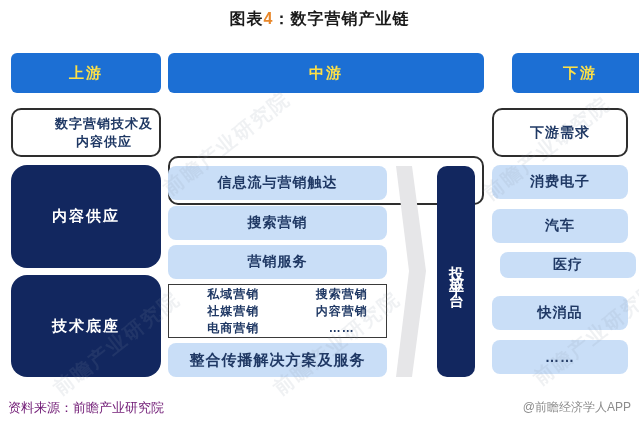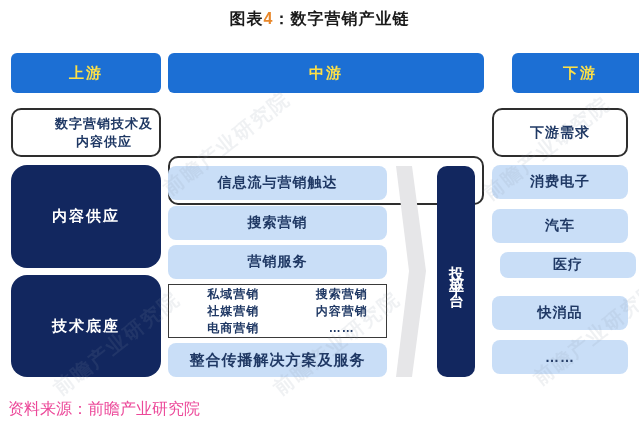--- a/index.html
+++ b/index.html
@@ -37,21 +37,21 @@
   .subcol{display:flex;flex-direction:column;}
   .subcol span{font-size:12px;font-weight:bold;color:var(--text-navy);
        line-height:17px;text-align:center;letter-spacing:1px;margin-left:20px;}
 
   .vplatform{background:var(--dark-navy);border-radius:10px;}
   .vtext{writing-mode:vertical-rl;text-orientation:upright;color:#fff;
        font-weight:bold;font-size:15px;letter-spacing:9px;}
 
   .arrow{position:absolute;}
 
-  .footer-src{position:absolute;left:8px;top:399px;font-size:16px;color:#ec4899;}
+  .footer-src{position:absolute;left:8px;top:399px;font-size:13px;color:#701a75;}
   .footer-credit{position:absolute;right:8px;top:399px;font-size:12px;color:#8C8C8C;}
 
   .wm{position:absolute;color:#8A97A8;opacity:0.13;font-size:20px;font-weight:bold;
       transform:rotate(-38deg);white-space:nowrap;pointer-events:none;z-index:5;
       letter-spacing:2px;}
 </style>
 </head>
 <body>
 
 <div class="stage">
@@ -105,14 +105,15 @@
     <span class="vtext">投放平台</span>
   </div>
 
   <div class="box lb" style="left:492px;top:165px;width:136px;height:34px;">消费电子</div>
   <div class="box lb" style="left:492px;top:209px;width:136px;height:34px;">汽车</div>
   <div class="box lb" style="left:500px;top:252px;width:136px;height:26px;">医疗</div>
   <div class="box lb" style="left:492px;top:296px;width:136px;height:34px;">快消品</div>
   <div class="box lb" style="left:492px;top:340px;width:136px;height:34px;">……</div>
 
   <div class="footer-src">资料来源：前瞻产业研究院</div>
+  <div class="footer-credit">@前瞻经济学人APP</div>
 
 </div>
 
 </body></html>

